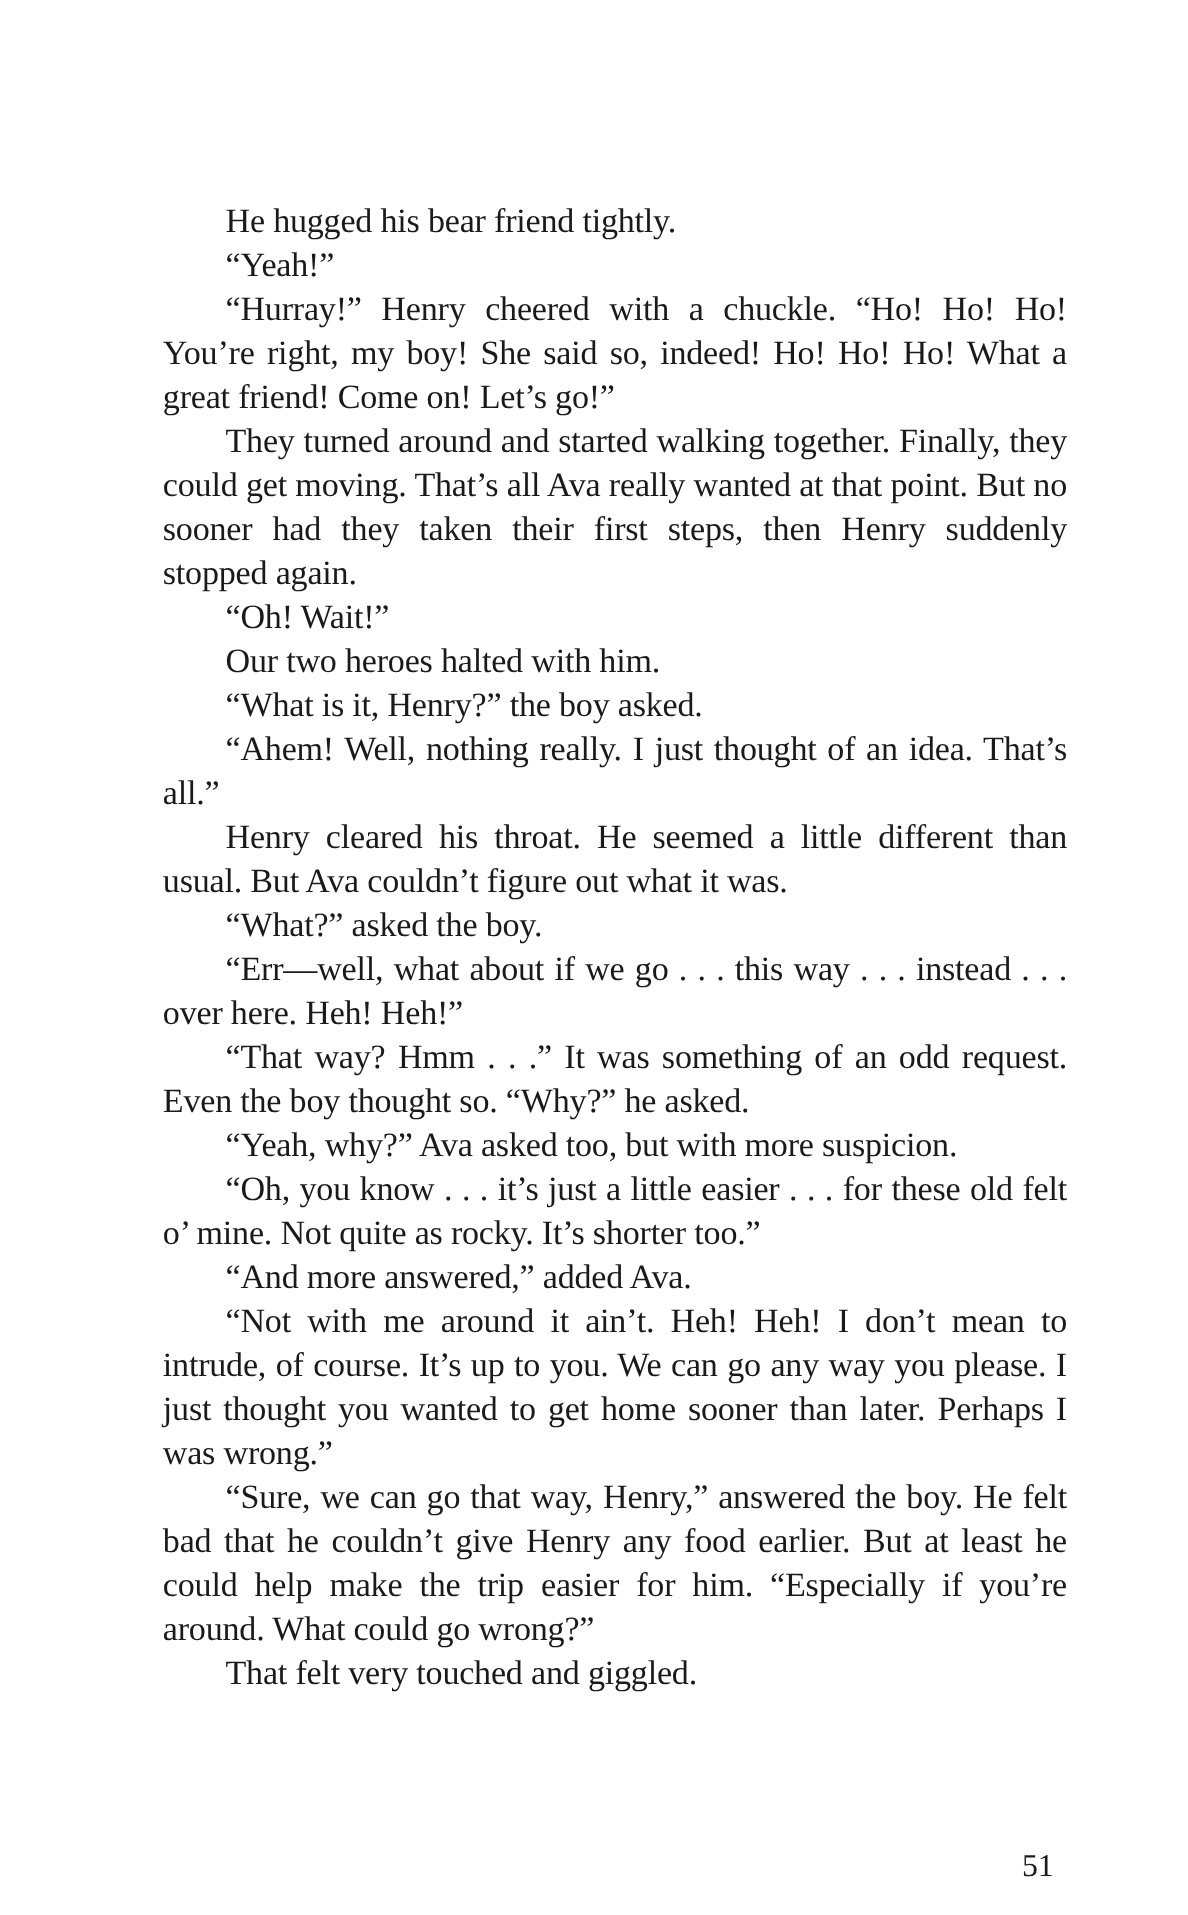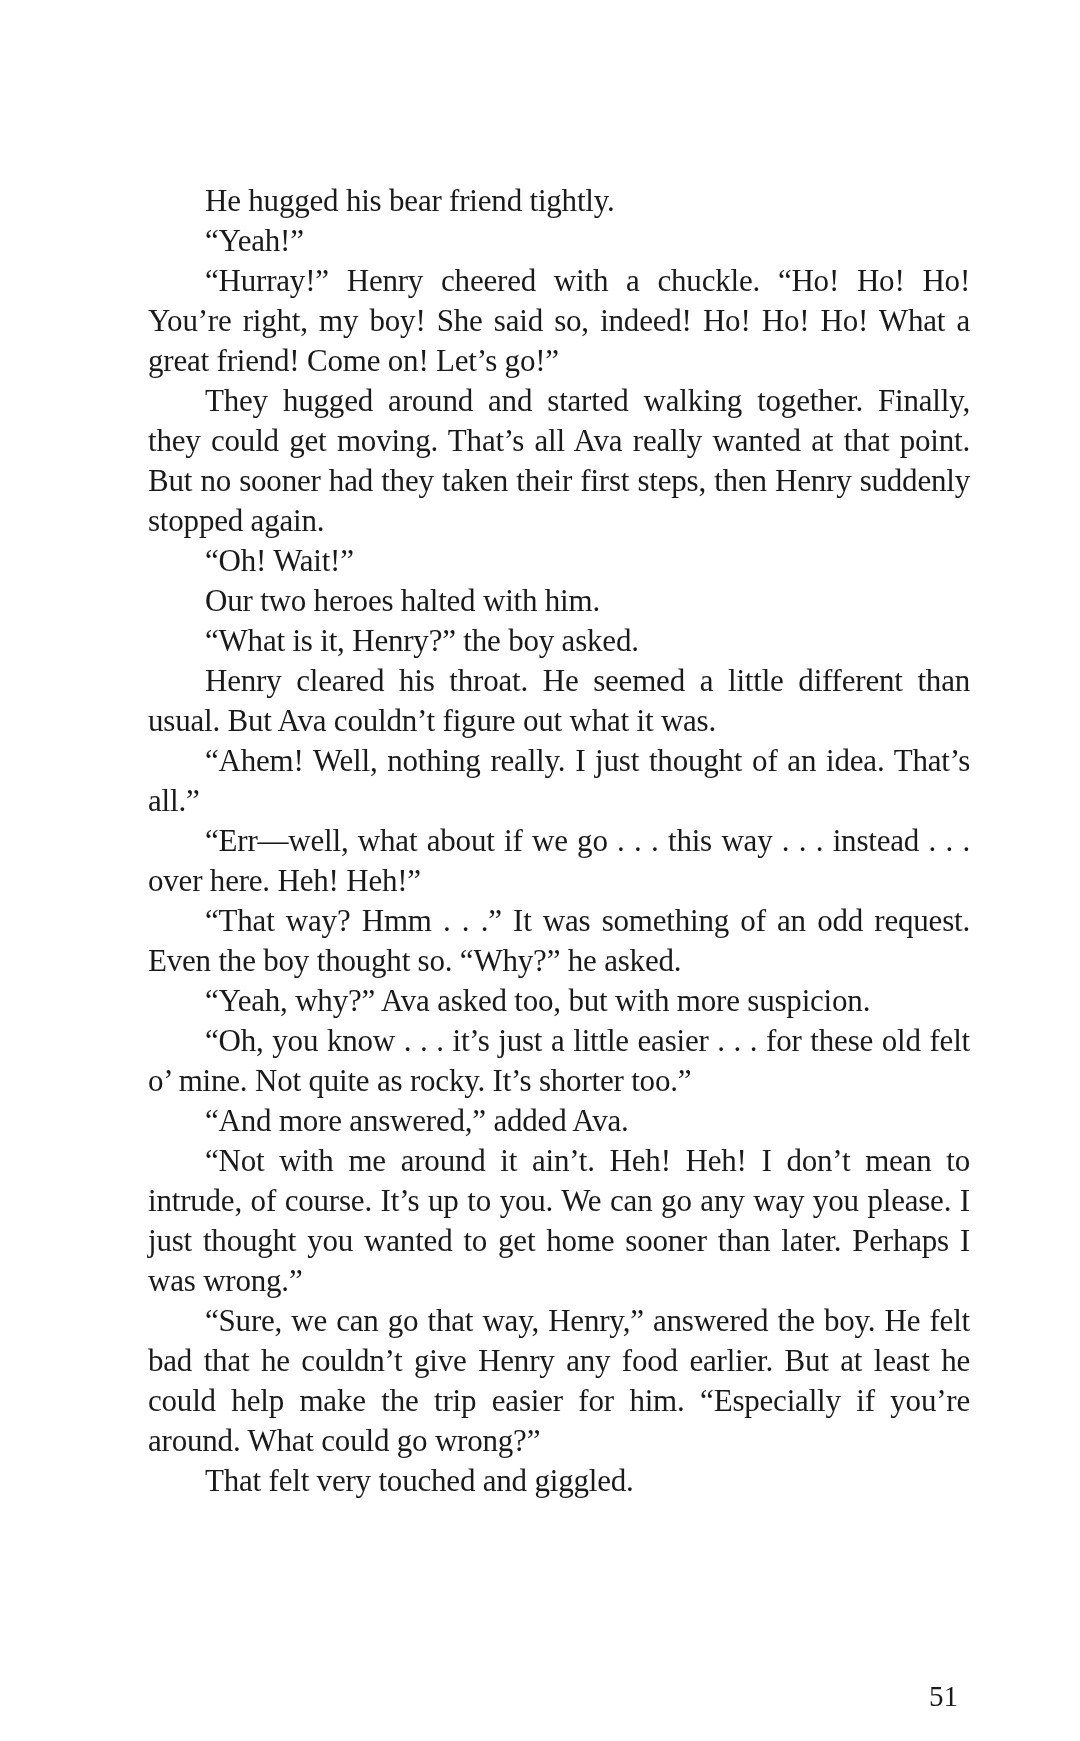--- a/index.html
+++ b/index.html
@@ -53,26 +53,27 @@
   }
 </style>
 </head>
 <body>
 
 <main class="page">
   <section class="text-block">
     <p>He hugged his bear friend tightly.</p>
     <p>“Yeah!”</p>
     <p>“Hurray!” Henry cheered with a chuckle. “Ho! Ho! Ho! You’re right, my boy! She said so, indeed! Ho! Ho! Ho! What a great friend! Come on! Let’s go!”</p>
-    <p>They hugged around and started walking together. Finally, they could get moving. That’s all Ava really wanted at that point. But no sooner had they taken their first steps, then Henry suddenly stopped again.</p>
+    <p>They turned around and started walking together. Finally, they could get moving. That’s all Ava really wanted at that point. But no sooner had they taken their first steps, then Henry suddenly stopped again.</p>
     <p>“Oh! Wait!”</p>
     <p>Our two heroes halted with him.</p>
     <p>“What is it, Henry?” the boy asked.</p>
+    <p>“Ahem! Well, nothing really. I just thought of an idea. That’s all.”</p>
     <p>Henry cleared his throat. He seemed a little different than usual. But Ava couldn’t figure out what it was.</p>
-    <p>“Ahem! Well, nothing really. I just thought of an idea. That’s all.”</p>
+    <p>“What?” asked the boy.</p>
     <p>“Err—well, what about if we go . . . this way . . . instead . . . over here. Heh! Heh!”</p>
     <p>“That way? Hmm . . .” It was something of an odd request. Even the boy thought so. “Why?” he asked.</p>
     <p>“Yeah, why?” Ava asked too, but with more suspicion.</p>
     <p>“Oh, you know . . . it’s just a little easier . . . for these old felt o’ mine. Not quite as rocky. It’s shorter too.”</p>
     <p>“And more answered,” added Ava.</p>
     <p>“Not with me around it ain’t. Heh! Heh! I don’t mean to intrude, of course. It’s up to you. We can go any way you please. I just thought you wanted to get home sooner than later. Perhaps I was wrong.”</p>
     <p>“Sure, we can go that way, Henry,” answered the boy. He felt bad that he couldn’t give Henry any food earlier. But at least he could help make the trip easier for him. “Especially if you’re around. What could go wrong?”</p>
     <p>That felt very touched and giggled.</p>
   </section>
   <div class="page-number">51</div>

